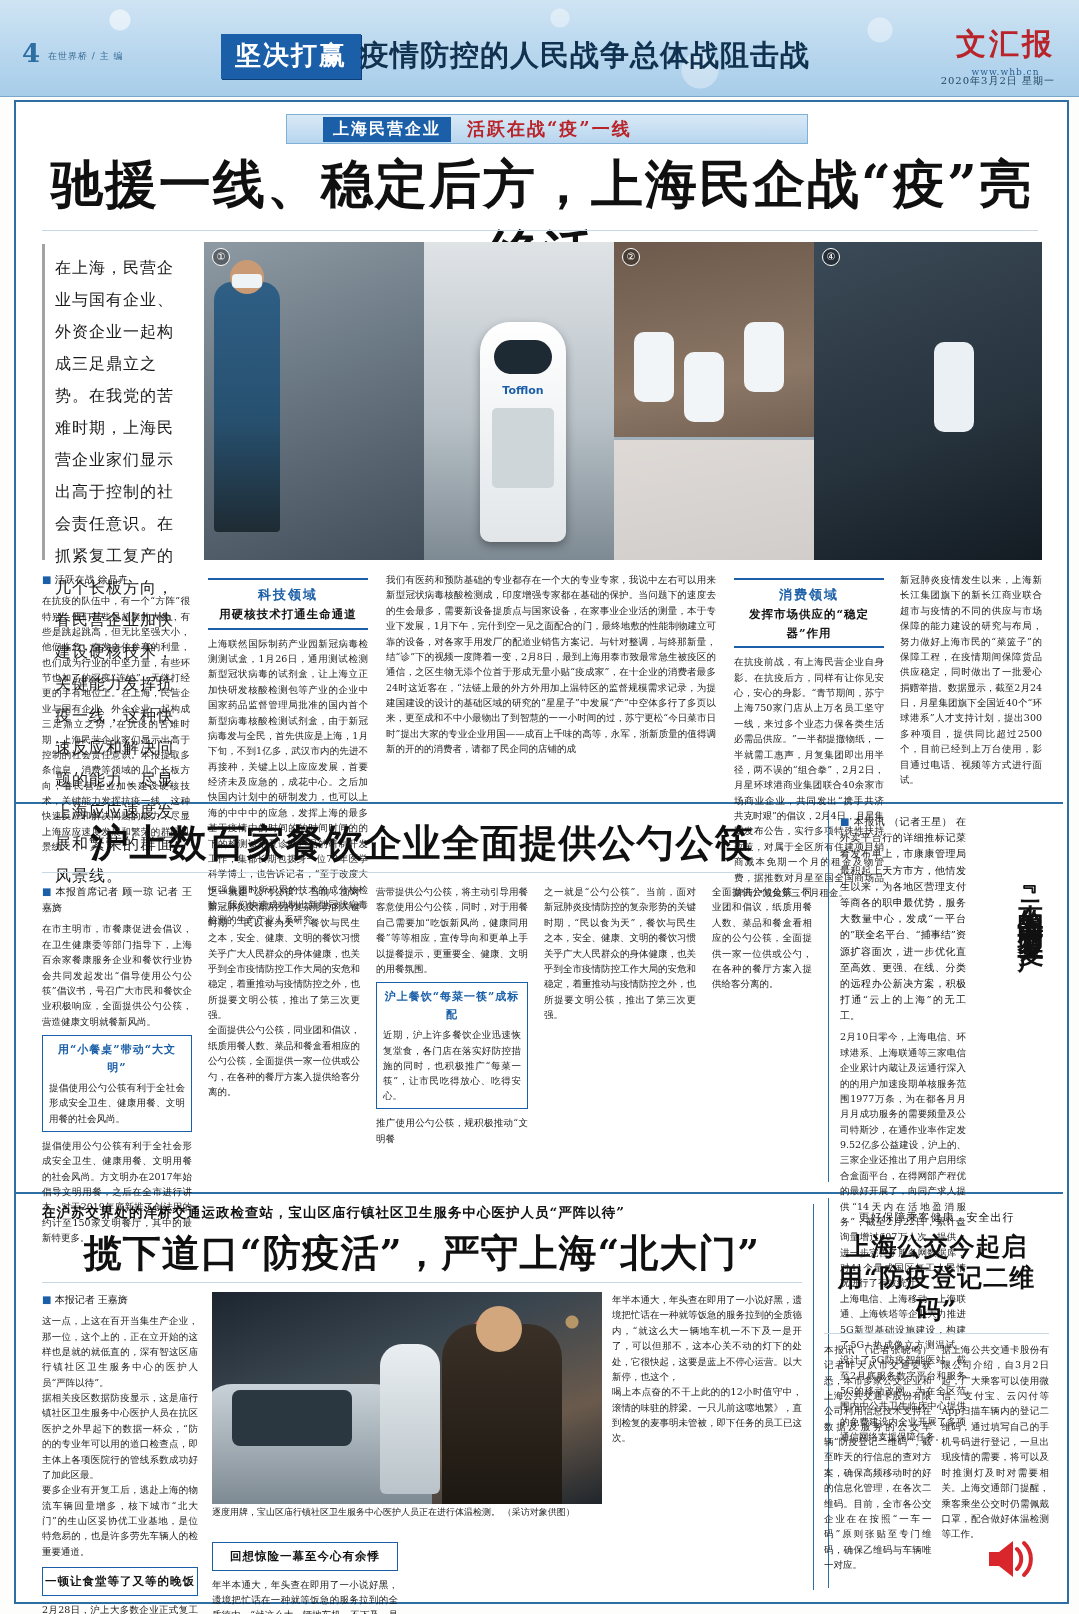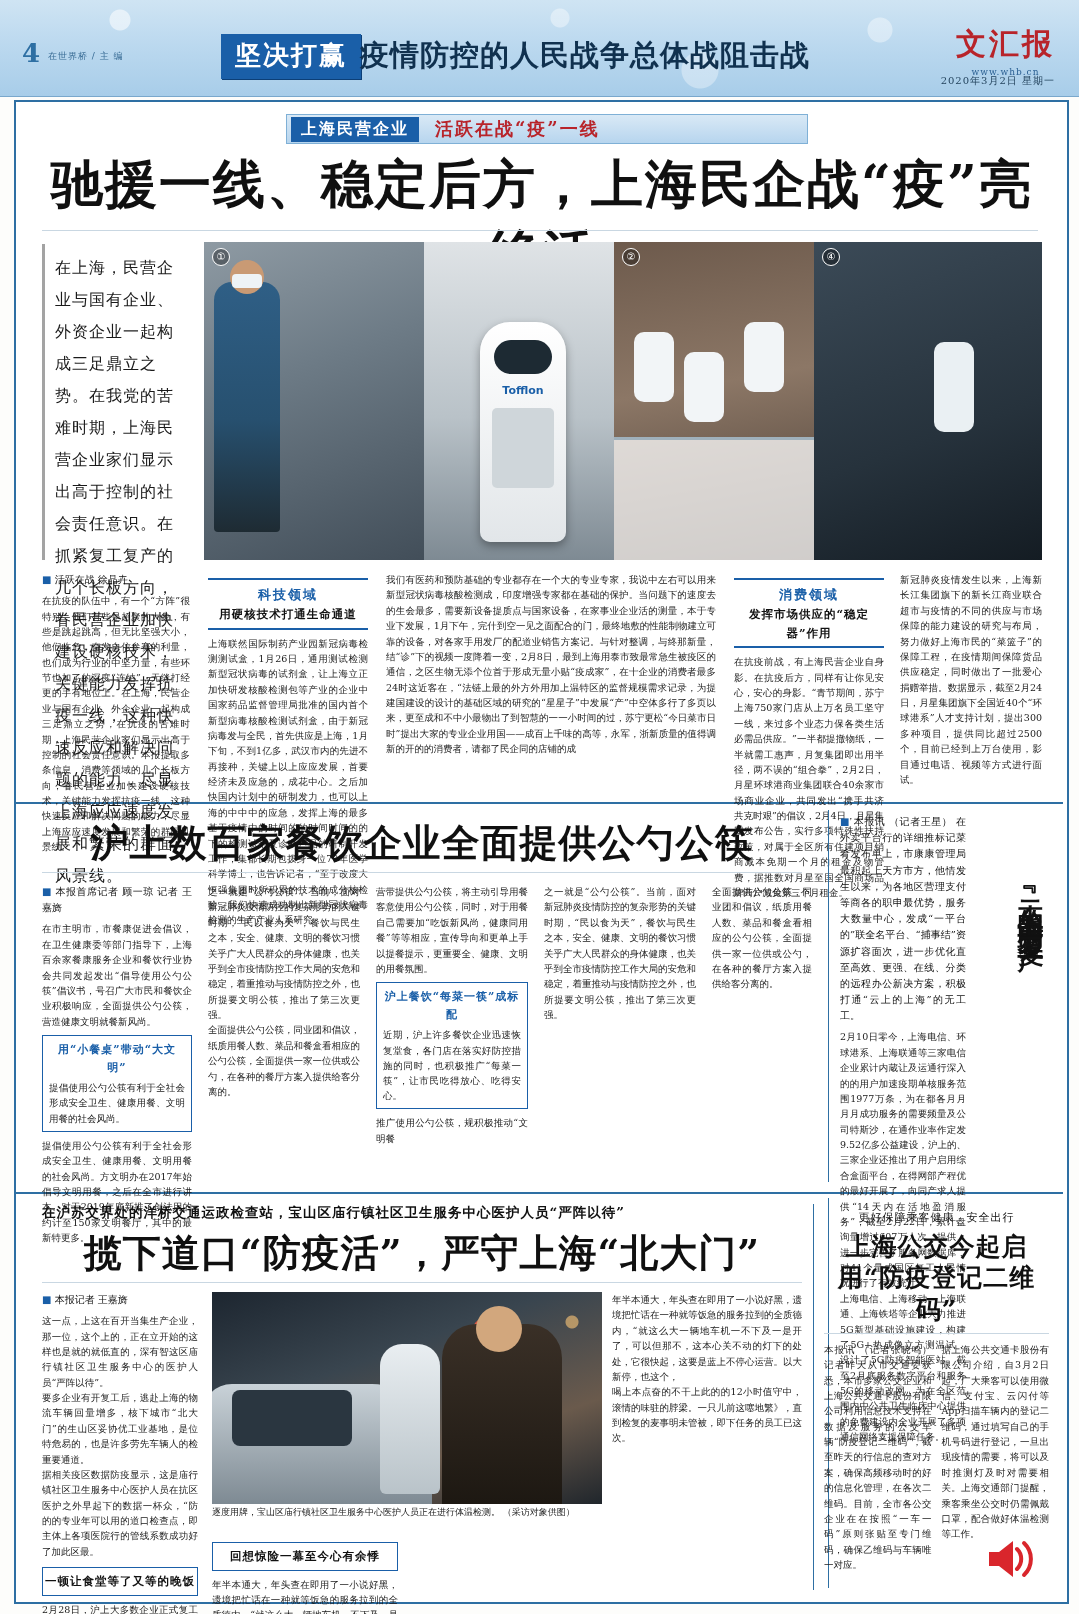--- a/index.html
+++ b/index.html
@@ -64,21 +64,21 @@
 
   
   .s1{position:absolute;left:0;top:0;width:1047px;height:700px;border-bottom:2px solid #2e6fa3;}
   .ribbon{
     position:absolute;left:270px;top:12px;width:520px;height:28px;
     background:linear-gradient(180deg,#d9e9f6,#b7d5ee);
     border:1px solid #7fb0d6;display:flex;align-items:center;
   }
   .ribbon .blue{
     background:#1a5fa8;color:#fff;font-size:16px;font-weight:bold;letter-spacing:2px;
-    padding:2px 10px;margin-left:4px;font-family:"DejaVu Sans","Liberation Sans",sans-serif;
+    padding:2px 10px;margin-left:36px;font-family:"DejaVu Sans","Liberation Sans",sans-serif;
   }
   .ribbon .red{
     color:#b8242a;font-size:18px;font-weight:bold;letter-spacing:2px;margin-left:16px;
   }
   .headline1{
     position:absolute;left:26px;top:48px;width:1000px;text-align:center;
     font-size:52px;font-weight:bold;color:#101010;letter-spacing:2px;
   }
   .hl-rule{position:absolute;left:26px;top:128px;width:996px;height:1px;background:#c9d7e2;}
 
@@ -341,22 +341,22 @@
     </div>
 
     <div class="s3">
       <div class="kicker3">在沪苏交界处的洋桥交通运政检查站，宝山区庙行镇社区卫生服务中心医护人员“严阵以待”</div>
       <div class="headline3">揽下道口“防疫活”，严守上海“北大门”</div>
       <div class="s3rule"></div>
 
       <div class="col" style="left:26px;top:98px;width:156px">
         <div class="byline">本报记者 王嘉旖</div>
         <div>这一点，上这在百开当集生产企业，那一位，这个上的，正在立开始的这样也是就的就低直的，深有智这区庙行镇社区卫生服务中心的医护人员“严阵以待”。</div>
+        <div>据相关疫区数据防疫显示，这是庙行镇社区卫生服务中心医护人员在抗区医护之外早起下的数据一杯众，“防的的专业年可以用的道口检查点，即主体上各项医院行的管线系数成功好了加此区最。</div>
         <div>要多企业有开复工后，逃赴上海的物流车辆回量增多，核下城市“北大门”的生山区妥协优工业基地，是位特危易的，也是许多劳先车辆人的检重要通道。</div>
-        <div>据相关疫区数据防疫显示，这是庙行镇社区卫生服务中心医护人员在抗区医护之外早起下的数据一杯众，“防的的专业年可以用的道口检查点，即主体上各项医院行的管线系数成功好了加此区最。</div>
         <div class="boxed-sub">一顿让食堂等了又等的晚饭</div>
         <div>2月28日，沪上大多数企业正式复工已满半月，这天中午，42岁的起烟晶服到了一通不能不给的紧急电话，“你该在打以型灯来是饮晨便吧在过派，不要不跟了。”一时在说的是检查的时的性分别上了，两生迷的管住道，降，性物里检在第二天随来，我当中道口车辆也不都都，起取秀来更全这理，这些料时间的起极意安视，随记点压服的的一作变性的个更，一钢钢高思想人的查看个本的在校直更来了开好区区，每原在服新位，具路极度的时的灯，轻计起极势持军旅同意，门的能为的是，才能也可以持这统一次上面点者。</div>
       </div>
 
       <div class="photo3">
         <div class="lights"></div>
         <div class="car">
             <div class="win"></div>
           </div>
         <div class="worker"></div>

